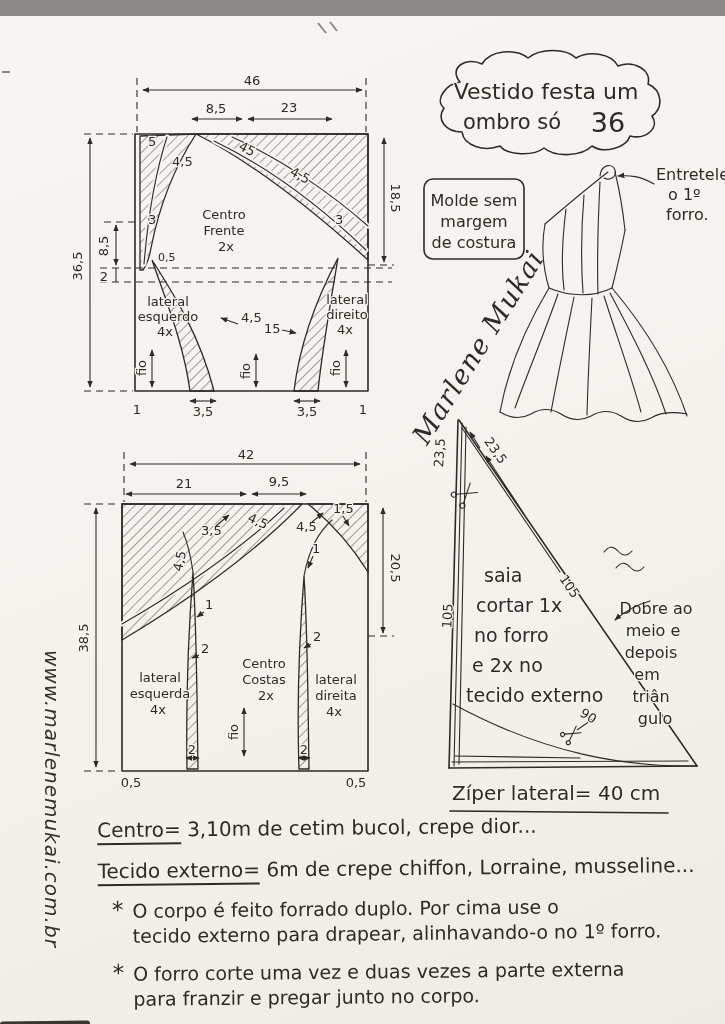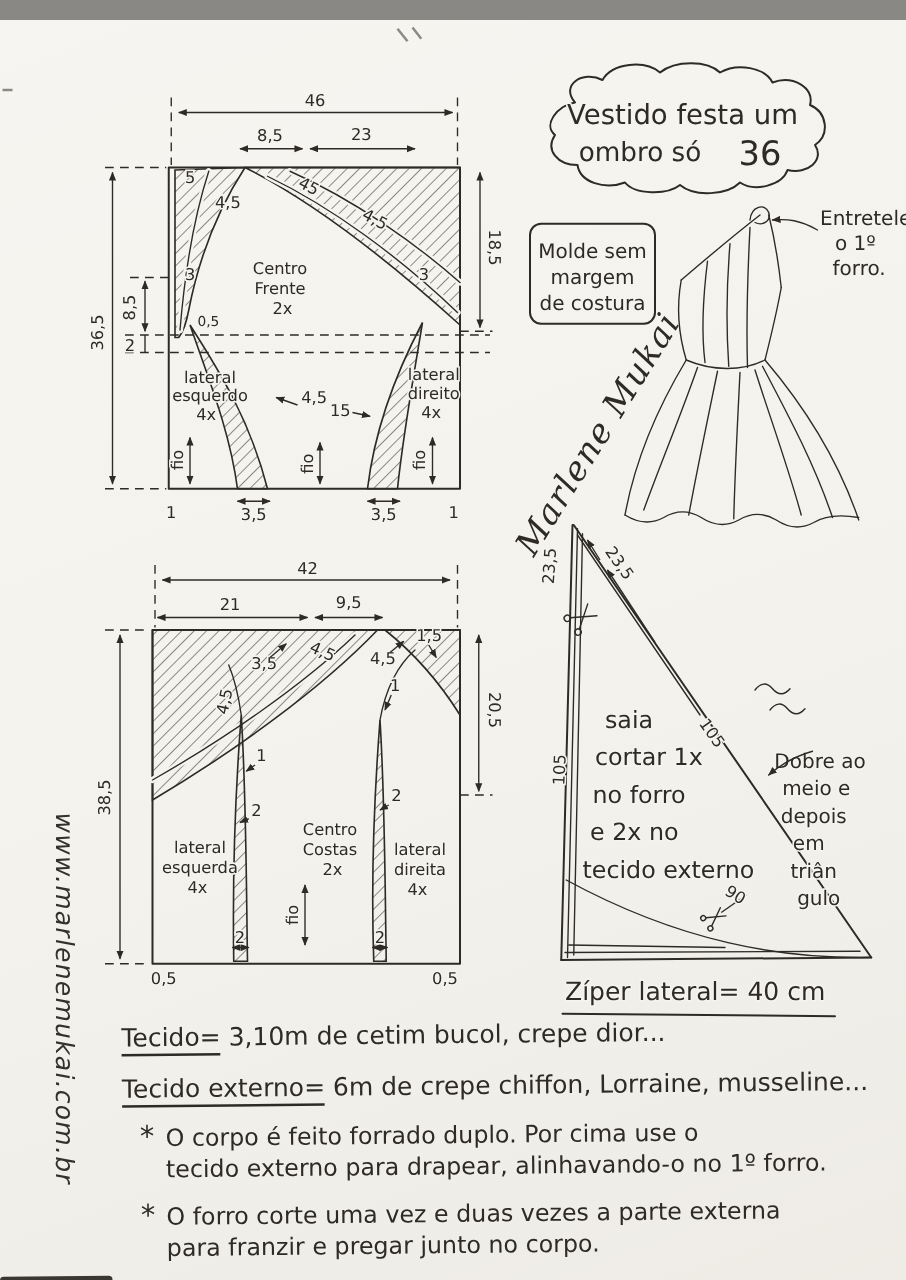--- a/index.html
+++ b/index.html
@@ -292,21 +292,21 @@
   <text class="sig" transform="translate(486,336) rotate(-58)" text-anchor="middle">Marlene Mukai</text>
 
   <g stroke="#8d8a84" stroke-width="2">
     <line x1="318" y1="7" x2="326" y2="17"></line>
     <line x1="330" y1="6" x2="337" y2="15"></line>
     <line x1="2" y1="56" x2="10" y2="56"></line>
   </g>
 </svg>
 
 <div class="notes">
-  <div class="fab"><span class="u">Tecido=</span><span> 3,10m de cetim bucol, crepe dior...</span></div>
+  <div class="fab"><span class="u">Centro=</span><span> 3,10m de cetim bucol, crepe dior...</span></div>
   <div class="fab"><span class="u">Tecido externo=</span><span> 6m de crepe chiffon, Lorraine, musseline...</span></div>
   <div class="bullet">
     <span class="glyph">*</span>
     <div class="bl">
       <div>O corpo é feito forrado duplo. Por cima use o</div>
       <div>tecido externo para drapear, alinhavando-o no 1º forro.</div>
     </div>
   </div>
   <div class="bullet">
     <span class="glyph">*</span>

